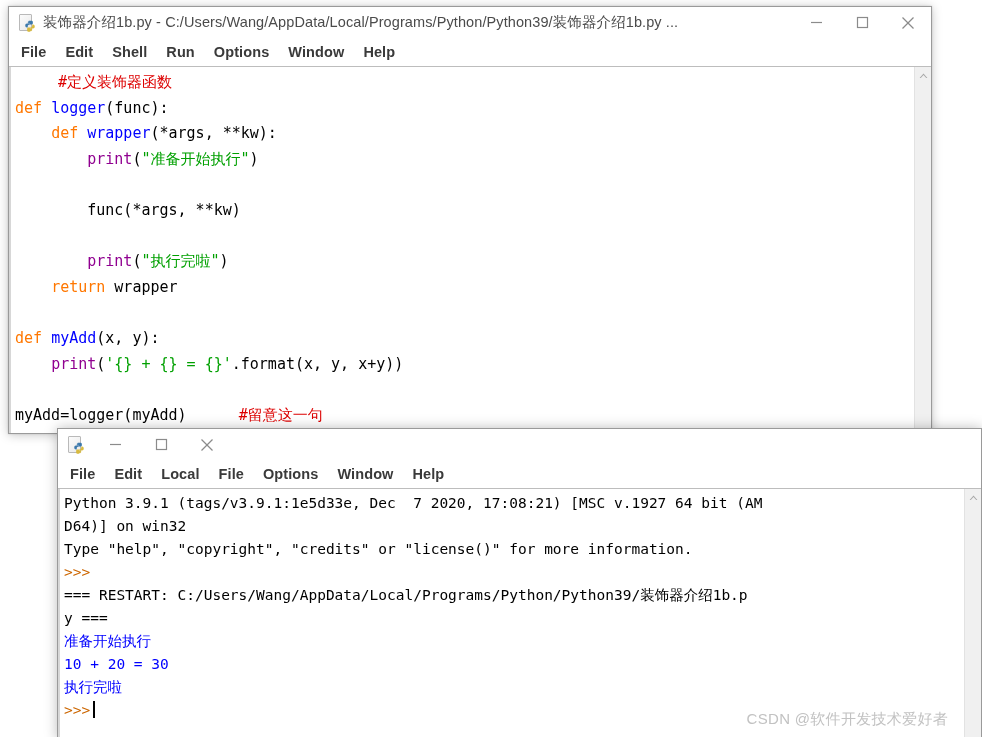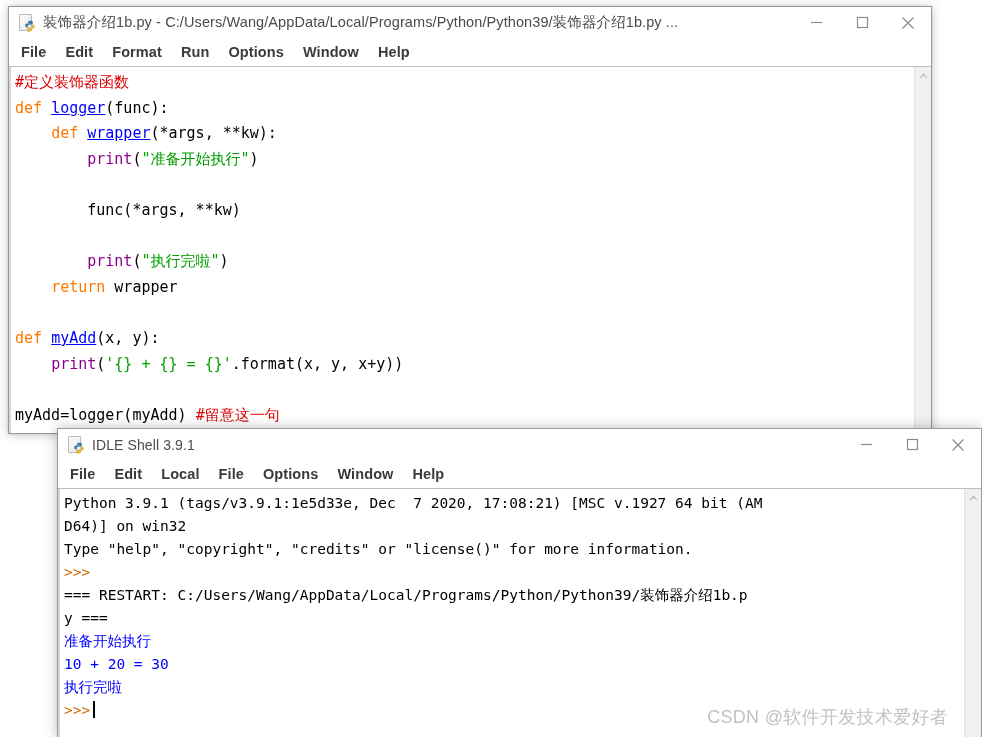--- a/index.html
+++ b/index.html
@@ -139,24 +139,24 @@
   }
   .shell-text {
     font-family: "DejaVu Sans Mono", "Liberation Mono", monospace;
     font-size: 14.5px;
     line-height: 23px;
     white-space: pre;
     color: #000000;
   }
 
   .tok-kw      { color: #ff7700; text-align: right; }
-  .tok-def     { color: #0000ff; text-decoration: underline; }
+  .tok-def     { color: #0000ff; }
   .tok-str     { color: #00a000; }
   .tok-builtin { color: #900090; text-align: center; }
-  .tok-comment { color: #dd0000; }
+  .tok-comment { color: #dd0000; margin-left: 43px; }
   .tok-plain   { color: #000000; }
   .tok-out     { color: #0000ff; text-align: right; }
   .tok-prompt  { color: #cc6600; }
 
   
   .scrollbar {
     width: 17px;
     min-width: 17px;
     background: #f0f0f0;
     border-left: 1px solid #e2e2e2;
@@ -204,21 +204,21 @@
     height: 312px;
     box-shadow: 0 0 12px rgba(0,0,0,0.26);
   }
   #shell-window .title-text { font-size: 14px; }
 
   
   #watermark {
     position: absolute;
     right: 34px;
     bottom: 8px;
-    font-size: 18px;
+    font-size: 15px;
     color: #c2c2c2;
     font-family: "Liberation Sans", sans-serif;
     white-space: nowrap;
     letter-spacing: 0.3px;
     z-index: 50;
     pointer-events: none;
   }
 </style>
 </head>
 <body>
@@ -252,21 +252,21 @@
             <line x1="1.5" y1="1.5" x2="12.5" y2="12.5" stroke="#8b8b8b" stroke-width="1.2"></line>
             <line x1="12.5" y1="1.5" x2="1.5" y2="12.5" stroke="#8b8b8b" stroke-width="1.2"></line>
           </svg>
       </div>
     </div>
   </div>
 
   <div class="menubar" id="editor-menubar">
       <div class="menu-item">File</div>
       <div class="menu-item">Edit</div>
-      <div class="menu-item">Format</div>
+      <div class="menu-item">Shell</div>
       <div class="menu-item">Run</div>
       <div class="menu-item">Options</div>
       <div class="menu-item">Window</div>
       <div class="menu-item">Help</div>
     </div>
 
   <div class="text-area-wrap">
     <div class="text-area code" id="editor-code"><div><span class="tok-comment">#定义装饰器函数</span></div><div><span class="tok-kw">def</span><span class="tok-plain"> </span><span class="tok-def">logger</span><span class="tok-plain">(func):</span></div><div><span class="tok-plain">    </span><span class="tok-kw">def</span><span class="tok-plain"> </span><span class="tok-def">wrapper</span><span class="tok-plain">(*args, **kw):</span></div><div><span class="tok-plain">        </span><span class="tok-builtin">print</span><span class="tok-plain">(</span><span class="tok-str">"准备开始执行"</span><span class="tok-plain">)</span></div><div>&nbsp;</div><div><span class="tok-plain">        func(*args, **kw)</span></div><div>&nbsp;</div><div><span class="tok-plain">        </span><span class="tok-builtin">print</span><span class="tok-plain">(</span><span class="tok-str">"执行完啦"</span><span class="tok-plain">)</span></div><div><span class="tok-plain">    </span><span class="tok-kw">return</span><span class="tok-plain"> wrapper</span></div><div>&nbsp;</div><div><span class="tok-kw">def</span><span class="tok-plain"> </span><span class="tok-def">myAdd</span><span class="tok-plain">(x, y):</span></div><div><span class="tok-plain">    </span><span class="tok-builtin">print</span><span class="tok-plain">(</span><span class="tok-str">'{} + {} = {}'</span><span class="tok-plain">.format(x, y, x+y))</span></div><div>&nbsp;</div><div><span class="tok-plain">myAdd=logger(myAdd) </span><span class="tok-comment">#留意这一句</span></div><div><span class="tok-plain">myAdd(10,20)</span></div></div>
     <div class="scrollbar">
       <div class="sb-arrow">
@@ -282,21 +282,20 @@
 <div class="window" id="shell-window">
 
   <div class="titlebar">
     <div class="app-icon">
       <div class="page"></div>
       <svg class="pysnake" viewBox="0 0 24 24">
         <path d="M11.9 1.5c-2.3 0-4.2.6-4.2 2.7v2.1h4.4v.8H5.9C3.7 7.1 2.5 8.6 2.5 11.1c0 2.5 1.2 4 3.4 4h1.6v-2.4c0-2.2 1.8-3.6 3.9-3.6h3.4c1.6 0 2.9-1 2.9-2.5V4.2c0-1.6-1.4-2.7-3.4-2.7h-2.4zm-2.3 1.4c.5 0 .9.4.9.9s-.4.9-.9.9-.9-.4-.9-.9.4-.9.9-.9z" fill="#3b78ab"></path>
         <path d="M12.1 22.5c2.3 0 4.2-.6 4.2-2.7v-2.1h-4.4v-.8h6.2c2.2 0 3.4-1.5 3.4-4s-1.2-4-3.4-4h-1.6v2.4c0 2.2-1.8 3.6-3.9 3.6H9.2c-1.6 0-2.9 1-2.9 2.5v3.4c0 1.6 1.4 2.7 3.4 2.7h2.4zm2.3-1.4c-.5 0-.9-.4-.9-.9s.4-.9.9-.9.9.4.9.9-.4.9-.9.9z" fill="#d8ba3f"></path>
       </svg>
     </div>
-    <div class="title-text">IDLE Shell 3.9.1</div>
     <div class="win-controls">
       <div class="win-btn">
         <svg width="13" height="13" viewBox="0 0 13 13">
             <line x1="1" y1="6.5" x2="12" y2="6.5" stroke="#8b8b8b" stroke-width="1.2"></line>
           </svg>
       </div>
       <div class="win-btn">
         <svg width="13" height="13" viewBox="0 0 13 13">
             <rect x="1.5" y="1.5" width="10" height="10" fill="none" stroke="#8b8b8b" stroke-width="1.2"></rect>
           </svg>

